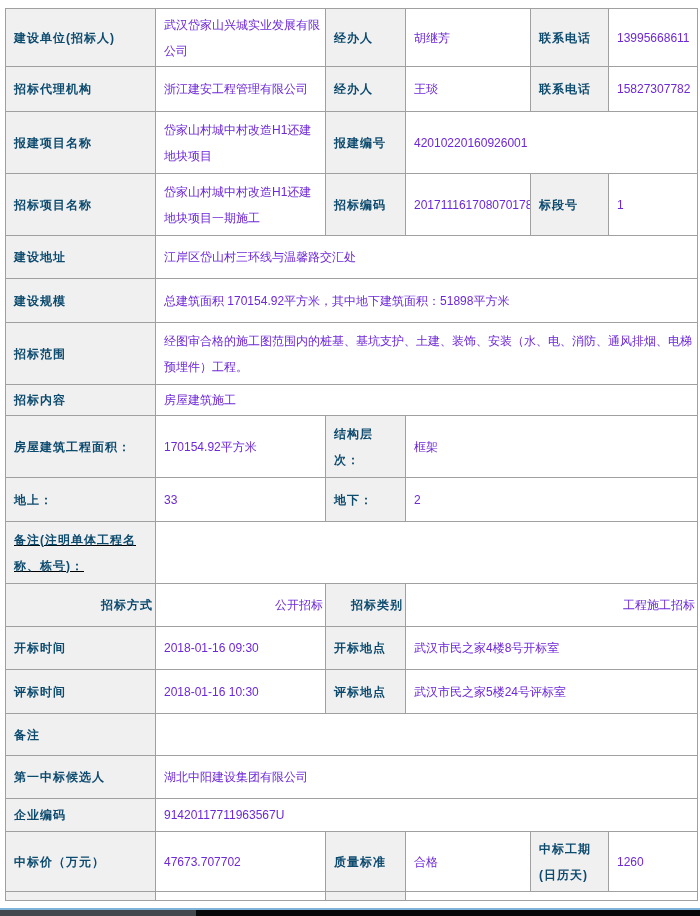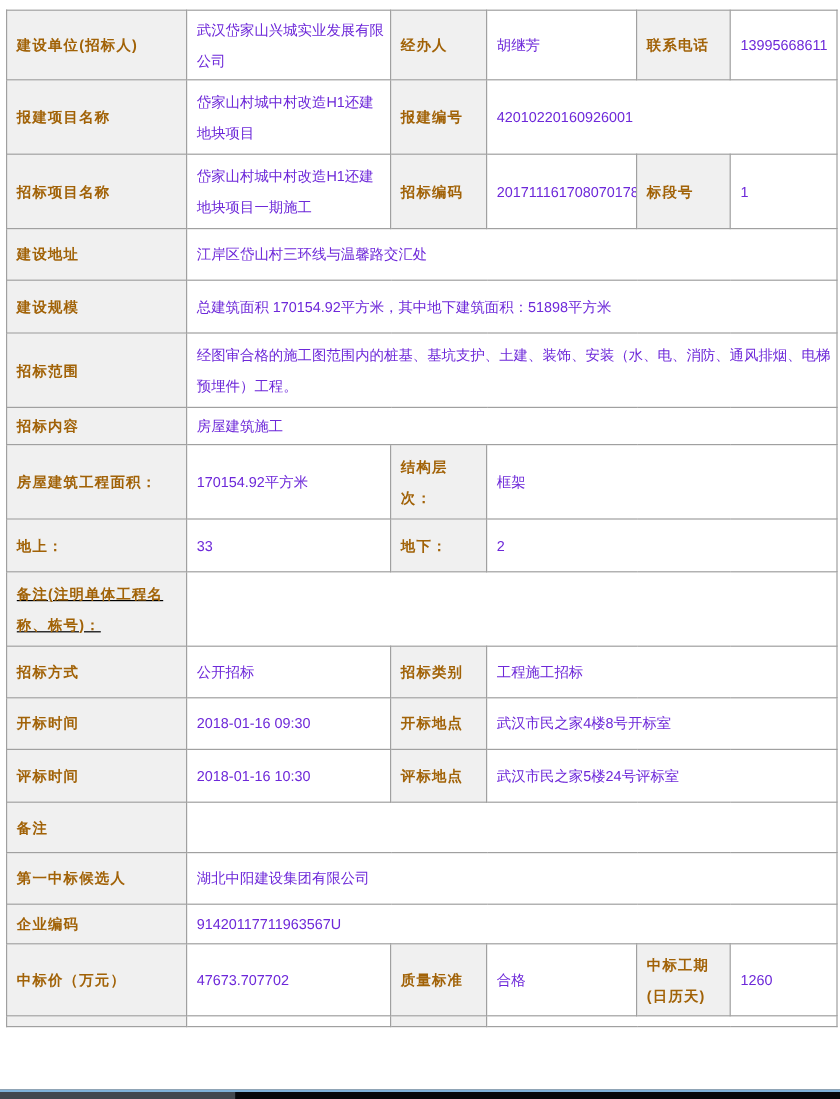--- a/index.html
+++ b/index.html
@@ -26,21 +26,21 @@
     border: 1px solid #a0a0a0;
     vertical-align: middle;
     padding: 2px 2px 2px 8px;
     font-size: 12px;
     line-height: 26px;
     white-space: pre-line;
     overflow: hidden;
   }
   table.info td.label {
     background: #f0f0f0;
-    color: #a16207;
+    color: #0c4a6e;
     font-weight: bold;
     letter-spacing: 1px;
   }
   table.info td.value {
     background: #ffffff;
     color: #6d28d9;
     font-weight: normal;
   }
 
   .hbar {
@@ -84,20 +84,28 @@
       </colgroup>
     <tbody>
         <tr style="height: 58px;">
           <td class="label">建设单位(招标人)</td>
           <td class="value">武汉岱家山兴城实业发展有限公司</td>
           <td class="label">经办人</td>
           <td class="value">胡继芳</td>
           <td class="label">联系电话</td>
           <td class="value">13995668611</td>
         </tr>
+        <tr style="height: 45px;">
+          <td class="label">招标代理机构</td>
+          <td class="value">浙江建安工程管理有限公司</td>
+          <td class="label">经办人</td>
+          <td class="value">王琰</td>
+          <td class="label">联系电话</td>
+          <td class="value">15827307782</td>
+        </tr>
         <tr style="height: 62px;">
           <td class="label">报建项目名称</td>
           <td class="value">岱家山村城中村改造H1还建地块项目</td>
           <td class="label">报建编号</td>
           <td class="value" colspan="3">42010220160926001</td>
         </tr>
         <tr style="height: 62px;">
           <td class="label">招标项目名称</td>
           <td class="value">岱家山村城中村改造H1还建地块项目一期施工</td>
           <td class="label">招标编码</td>
@@ -132,21 +140,21 @@
           <td class="label">地上：</td>
           <td class="value">33</td>
           <td class="label">地下：</td>
           <td class="value" colspan="3">2</td>
         </tr>
         <tr style="height: 62px; text-decoration: underline;">
           <td class="label">备注(注明单体工程名
 称、栋号)：</td>
           <td class="value" colspan="5"></td>
         </tr>
-        <tr style="height: 43px;">
+        <tr style="height: 43px; text-align: right;">
           <td class="label">招标方式</td>
           <td class="value">公开招标</td>
           <td class="label">招标类别</td>
           <td class="value" colspan="3">工程施工招标</td>
         </tr>
         <tr style="height: 43px;">
           <td class="label">开标时间</td>
           <td class="value">2018-01-16 09:30</td>
           <td class="label">开标地点</td>
           <td class="value" colspan="3">武汉市民之家4楼8号开标室</td>

